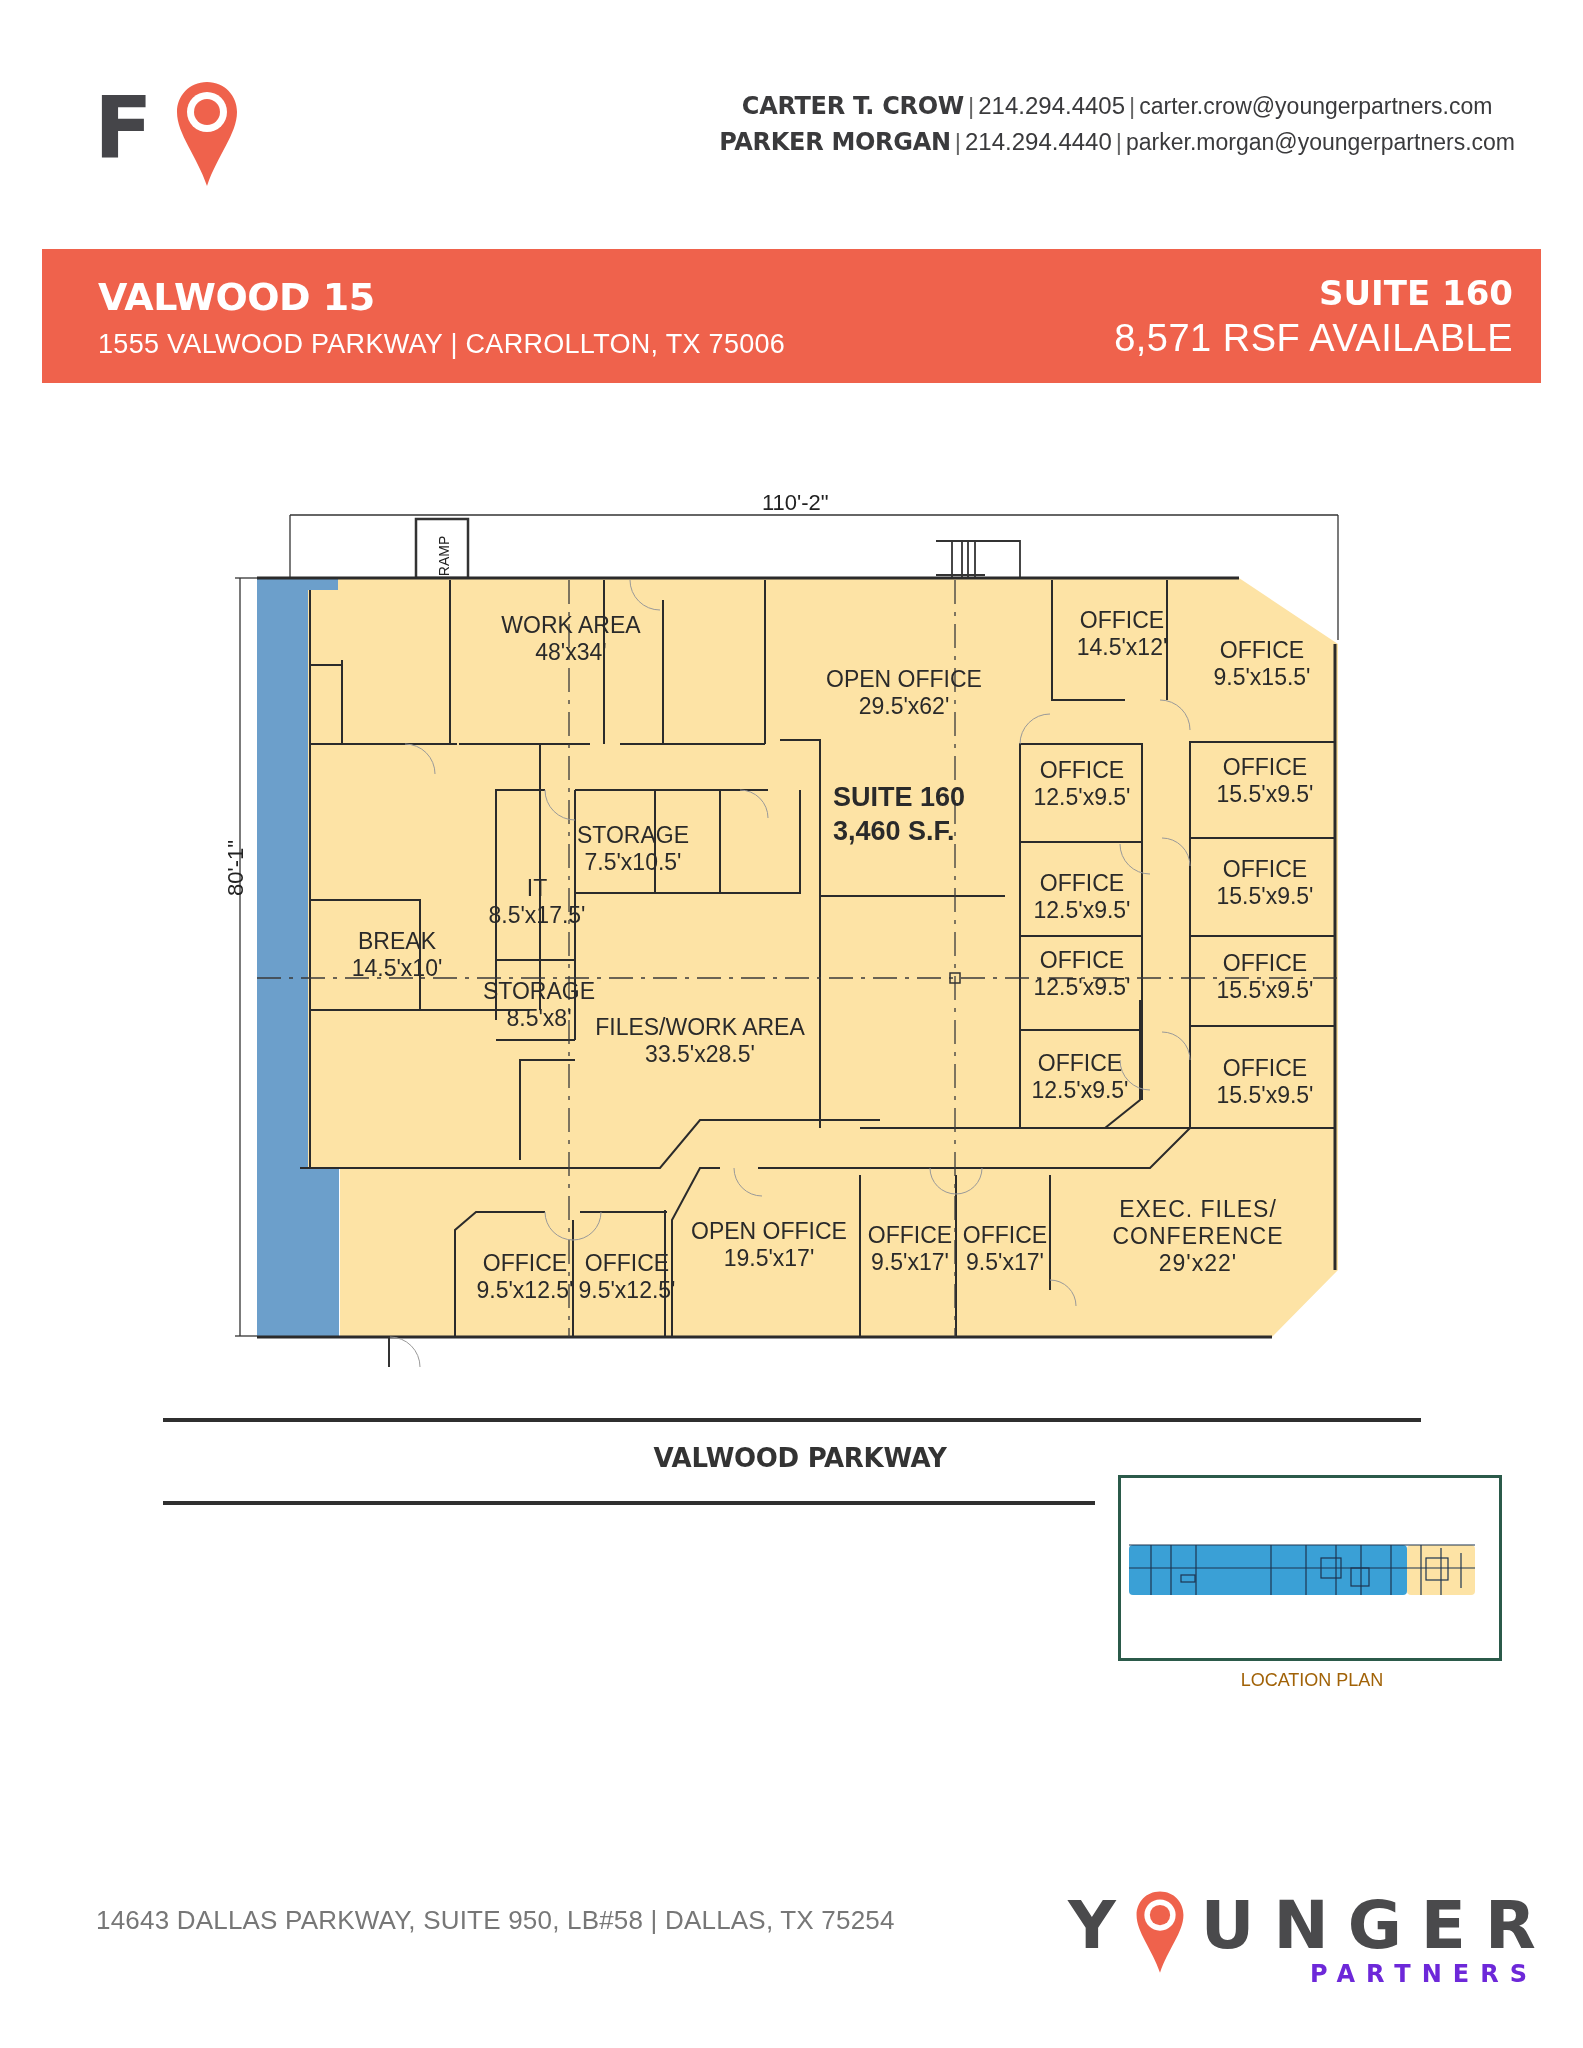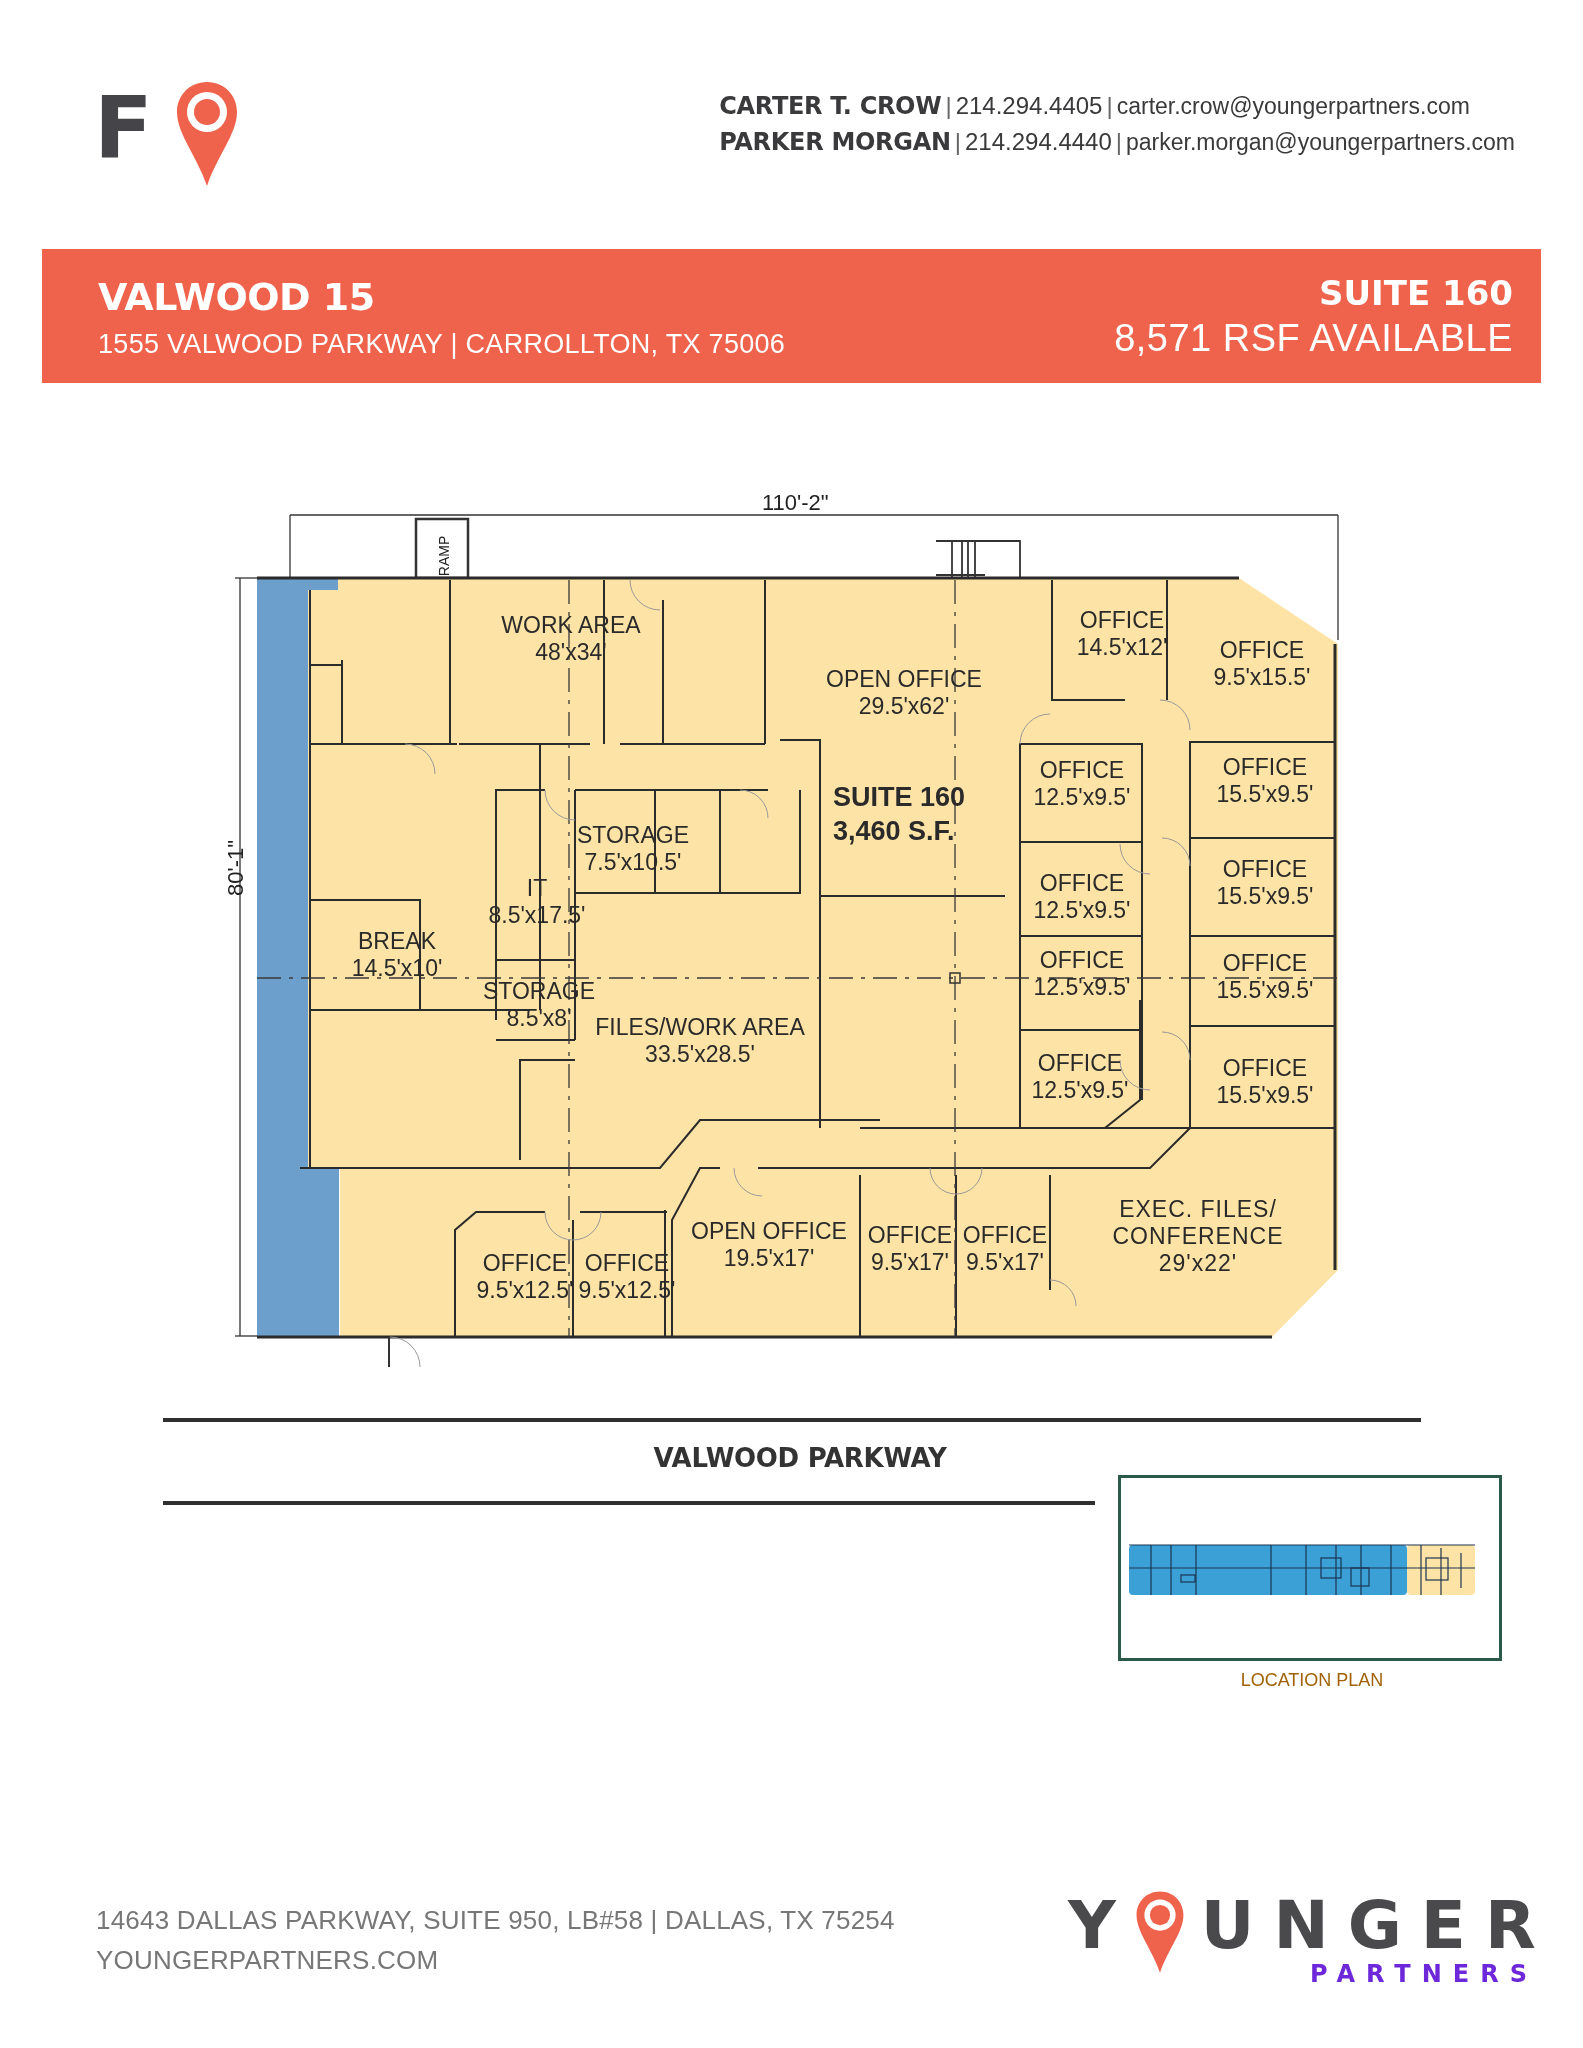--- a/index.html
+++ b/index.html
@@ -1,21 +1,21 @@
 <!DOCTYPE html>
 <html><head>
 <meta charset="utf-8">
 <style>
   html,body{margin:0;padding:0;background:#fff;}
   body{width:1583px;height:2048px;position:relative;overflow:hidden;font-family:"Liberation Sans",sans-serif;color:#3c3c3e;}
   .abs{position:absolute;}
   
   .logo-forlease{left:94px;top:72px;height:110px;display:flex;align-items:center;font-family:"DejaVu Sans",sans-serif;font-weight:bold;font-size:86px;letter-spacing:20px;color:#454549;}
   .logo-forlease .pin{display:inline-block;width:64px;height:110px;margin:0 18px 0 2px;position:relative;top:8px;}
-  .contacts{right:68px;top:88px;text-align:left;font-size:24px;line-height:36px;color:#3a3a3c;margin-left:36px;}
+  .contacts{right:68px;top:88px;text-align:center;font-size:24px;line-height:36px;color:#3a3a3c;margin-left:36px;}
   .contacts .name{font-weight:bold;font-family:"DejaVu Sans",sans-serif;font-size:24px;letter-spacing:-0.3px;}
   .contacts .sep{color:#666;margin:0 4px;}
   .contacts .email{font-size:23px;}
   .banner{left:42px;top:224px;width:1499px;height:134px;background:#ef624c;color:#fff;margin-top:25px;}
   .banner .bname{position:absolute;left:56px;top:26px;font-family:"DejaVu Sans",sans-serif;font-weight:bold;font-size:38px;letter-spacing:-0.5px;}
   .banner .baddr{position:absolute;left:56px;top:80px;font-size:27px;letter-spacing:0.3px;}
   .banner .bsuite{position:absolute;right:28px;top:24px;font-family:"DejaVu Sans",sans-serif;font-weight:bold;font-size:34px;}
   .banner .brsf{position:absolute;right:28px;top:68px;font-size:38px;letter-spacing:0.5px;}
   
   .plan{left:0;top:0;width:1583px;height:1400px;}
@@ -318,21 +318,20 @@
       <rect x="200" y="80" width="20" height="20"></rect>
       <rect x="230" y="90" width="18" height="18"></rect>
       <rect x="305" y="80" width="22" height="22"></rect>
     </g>
   </svg>
 </div>
 <div class="abs locplan-cap">LOCATION PLAN</div>
 
 <div class="abs foot-addr">
   <div>14643 DALLAS PARKWAY, SUITE 950, LB#58 | DALLAS, TX 75254</div>
-  <div>YOUNGERPARTNERS.COM</div>
 </div>
 
 <div class="abs younger">
   <span>Y</span>
   <span class="pin">
     <svg width="50" height="86" viewBox="0 0 64 110">
         <path d="M32 2 C14 2 2 16 2 32 C2 54 22 76 32 106 C42 76 62 54 62 32 C62 16 50 2 32 2 Z" fill="#ef624c"></path>
         <circle cx="32" cy="32" r="20" fill="#fff"></circle>
         <circle cx="32" cy="32" r="13" fill="#ef624c"></circle>
       </svg>

